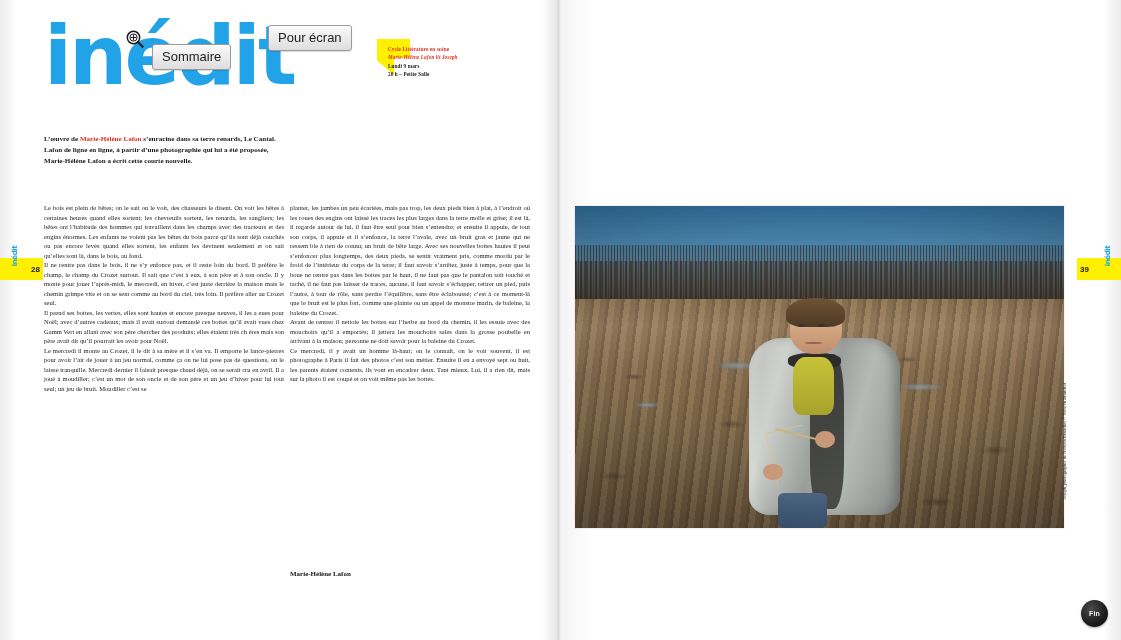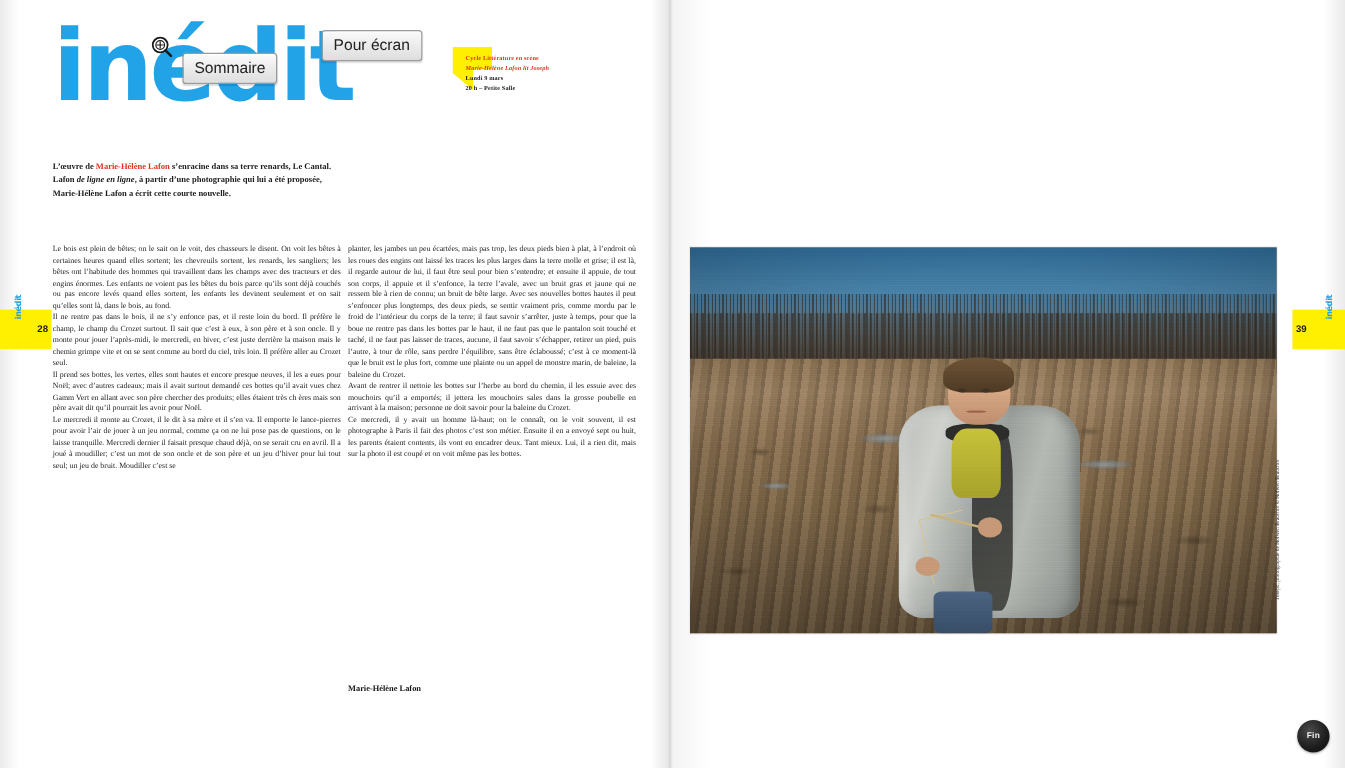--- a/index.html
+++ b/index.html
@@ -134,21 +134,21 @@
     width: 240px;
     z-index: 10;
     font-family: "Liberation Serif", serif;
     font-size: 7.1px;
     line-height: 1.52;
     font-weight: bold;
     color: #1b1b1b;
     text-align: left;
   }
   .chapo .red { color: #e0301e; }
-  .chapo .ital { font-style: italic; }
+  .chapo .ital { }
 
   
   .col {
     position: absolute;
     top: 203px;
     width: 240px;
     font-family: "Liberation Serif", serif;
     font-size: 6.55px;
     line-height: 1.455;
     color: #1d1d1d;
@@ -353,21 +353,21 @@
     color: #2a2a2a;
     white-space: nowrap;
     transform-origin: left top;
     transform: rotate(-90deg) translateX(-100%);
   }
 
   
   .tab {
     position: absolute;
     top: 258px;
-    height: 33px;
+    height: 22px;
     background: #ffef00;
     z-index: 20;
     display: flex;
     align-items: center;
   }
   .tab-left  { left: 0;  width: 40px; justify-content: flex-end; padding-right: 3px; }
   .tab-right { right: 0; width: 41px; justify-content: flex-start; padding-left: 3px; }
 
   .tab-num {
     font-family: "Liberation Sans", sans-serif;

